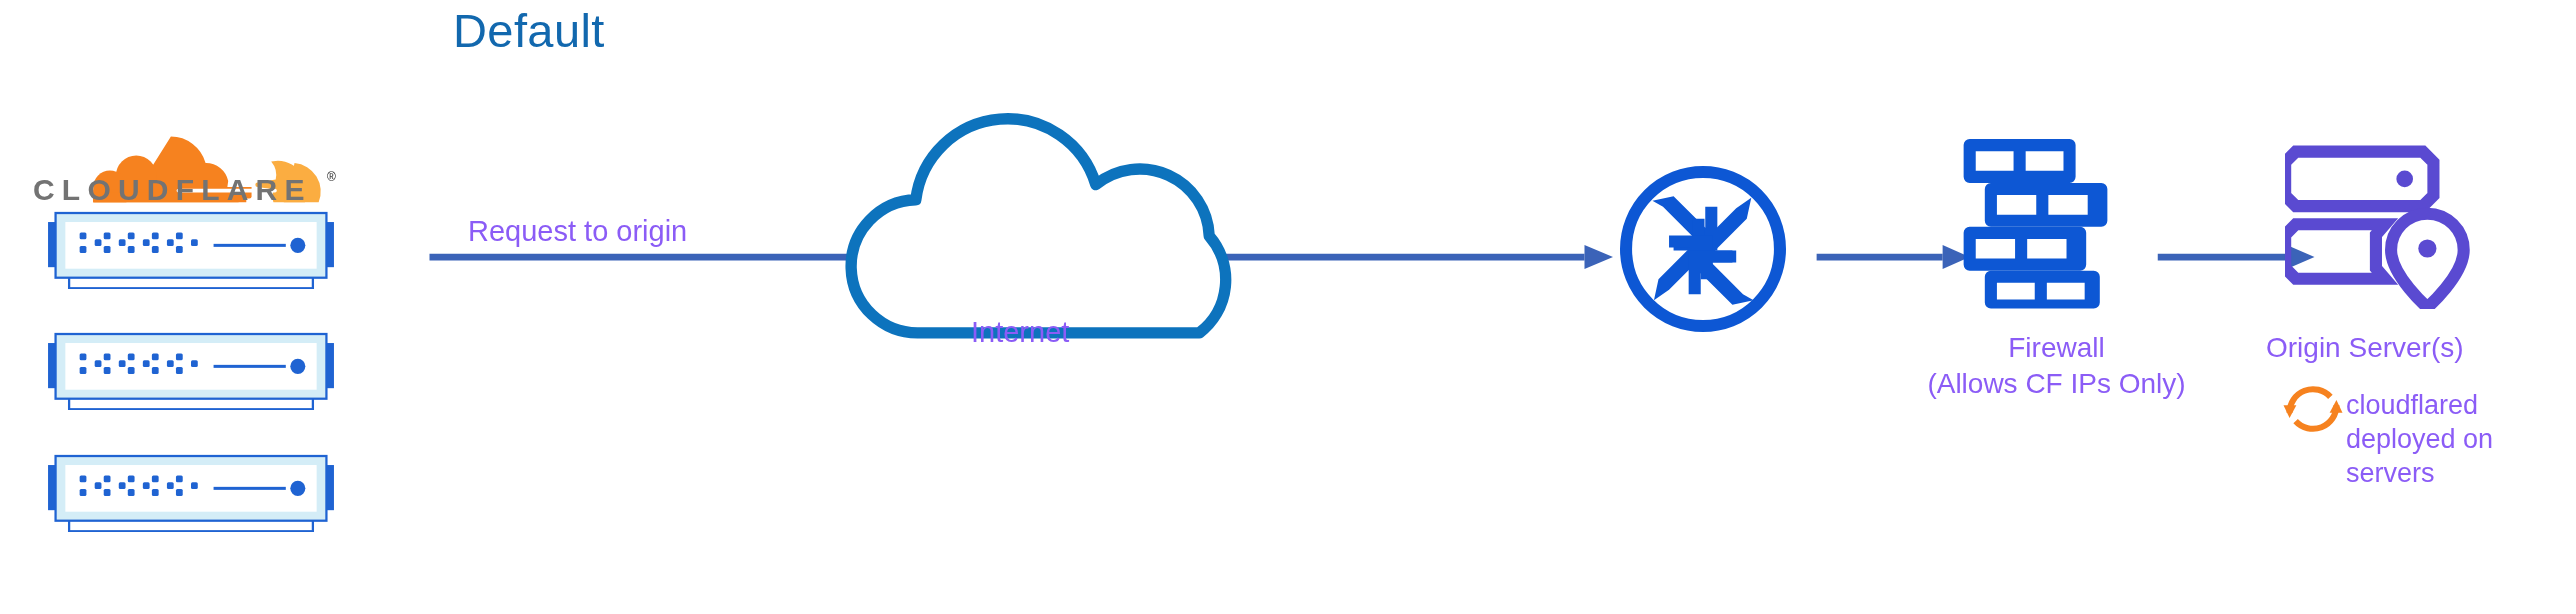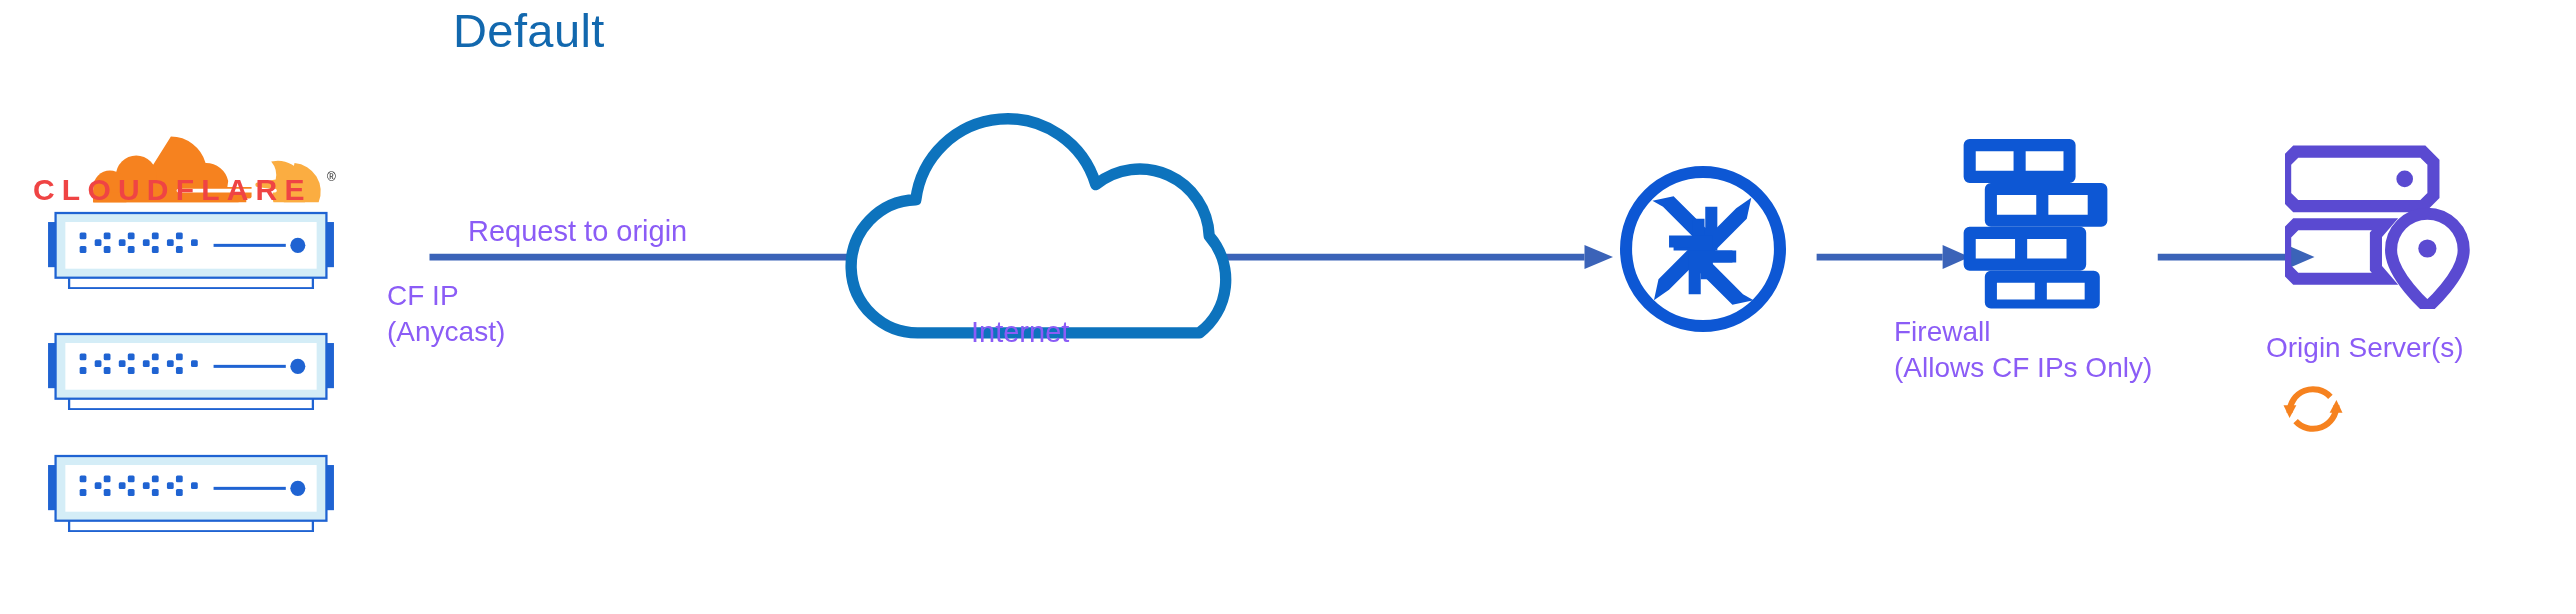--- a/index.html
+++ b/index.html
@@ -39,21 +39,21 @@
     height: 98px;
   }
   #cf-wordmark {
     left: 33px;
     top: 173px;
     width: 310px;
     height: 30px;
     font-size: 30px;
     font-weight: 700;
     letter-spacing: 7.2px;
-    color: #ef4444;
+    color: #737373;
     white-space: nowrap;
   }
   #cf-reg {
     left: 327px;
     top: 170px;
     font-size: 12px;
     color: #222222;
   }
 
   
@@ -66,21 +66,21 @@
   .blue-label {
     color: #8b5cf6;
     font-size: 28px;
     line-height: 36px;
     white-space: pre-line;
   }
   #label-request { left: 468px; top: 213px; font-size: 29px; }
   #label-cf-ip   { left: 387px; top: 278px; }
   #label-internet{ left: 971px; top: 314px; font-size: 29px; }
   #label-cpe     { left: 1561px; top: 338px; text-align: center; width: 318px; }
-  #label-firewall{ left: 1894px; top: 314px; width: 325px; }
+  #label-firewall{ left: 1894px; top: 330px; text-align: center; width: 325px; }
   #label-origin  { left: 2266px; top: 330px; }
   #label-cloudflared {
     left: 2346px; top: 388px;
     font-size: 27px; line-height: 34px;
   }
 
   
   .flow-arrow { height: 30px; }
   #arrow-main     { left: 424px;  top: 242px; width: 1196px; }
   #arrow-cpe-fw   { left: 1816px; top: 242px; width: 155px; }
@@ -231,22 +231,20 @@
                a92 92 0 0 1 150 68
                a88 88 0 0 1 -13 128
                z" fill="#ffffff" stroke="#0d73bd" stroke-width="15" stroke-linejoin="round"></path>
     </svg>
   </div>
 
   <div class="abs blue-label" id="label-internet">Internet</div>
 
   <div class="abs blue-label" id="label-request">Request to origin</div>
 
-  <div class="abs blue-label" id="label-cf-ip">CF IP
-(Anycast)</div>
 
   <div class="abs" id="cpe-icon">
     <svg viewBox="0 0 230 220" width="174" height="166">
       <ellipse cx="115" cy="110" rx="102" ry="102" fill="#ffffff" stroke="#0d57d4" stroke-width="16"></ellipse>
       <g fill="#0d57d4">
 
         <path d="M48 46 L76 40 L118 82 L118 54 L134 54 L134 112 L76 112 L76 96 L104 96 L62 54 Z"></path>
 
         <path d="M184 46 L178 74 L136 116 L164 116 L164 132 L106 132 L106 74 L122 74 L122 102 L164 60 Z" transform="translate(-5,-4)"></path>
 
@@ -315,15 +313,18 @@
     <svg viewBox="0 0 82 82" width="62" height="62">
       <g fill="none" stroke="#f6821f" stroke-width="8" stroke-linecap="butt">
         <path d="M10 46 a31 31 0 0 1 54 -21"></path>
         <path d="M72 36 a31 31 0 0 1 -54 21"></path>
       </g>
       <polygon points="2,36 19,36 10,53" fill="#f6821f"></polygon>
       <polygon points="80,46 63,46 72,29" fill="#f6821f"></polygon>
     </svg>
   </div>
 
+  <div class="abs blue-label" id="label-cloudflared">cloudflared
+deployed on
+servers</div>
 
 </div>
 
 
 </body></html>

